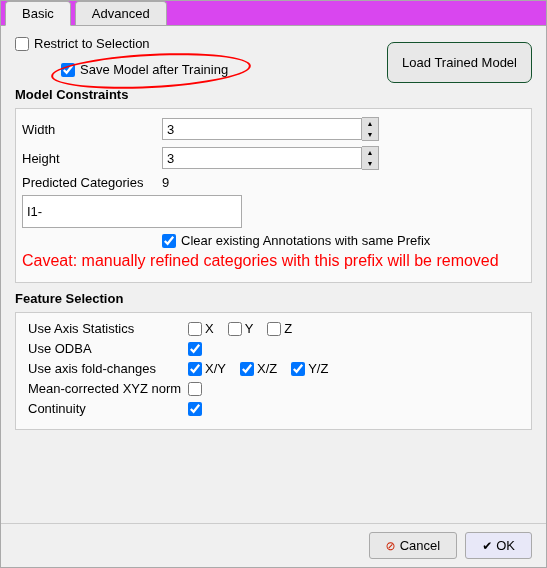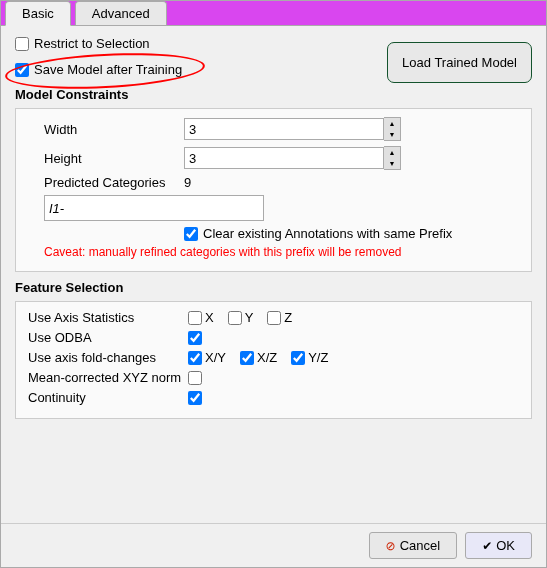--- a/index.html
+++ b/index.html
@@ -68,21 +68,21 @@
       border: 1px solid #14532d;
       background: #e8e8e8;
       cursor: pointer;
       font-size: 13px;
       border-radius: 7px;
       white-space: nowrap;
     }
 
     .model-constraints {
       border: 1px solid #ccc;
-      padding: 8px 28px;
+      padding: 8px 6px;
       margin-bottom: 8px;
       background: #fafafa;
     }
     .field-row {
       display: flex;
       align-items: center;
       margin-bottom: 5px;
     }
     .field-label {
       width: 140px;
@@ -120,26 +120,25 @@
       display: flex;
       align-items: center;
       justify-content: center;
     }
 
     .text-input {
       width: 220px;
       border: 1px solid #aaa;
       padding: 2px 4px;
       font-size: 13px;
-      height: 26px;
-      font-style: italic;
+      height: 33px;
     }
     .caveat-text {
       color: red;
-      font-size: 12px;
+      font-size: 16px;
       margin-top: 2px;
       margin-bottom: 4px;
     }
     .feature-section {
       border: 1px solid #ccc;
       padding: 8px 12px;
       background: #fafafa;
     }
     .feature-row {
       display: flex;
@@ -181,20 +180,21 @@
     }
     .footer-btn.ok-btn {
       background: #e8e8f8;
     }
     .cancel-icon { color: #cc2200; font-size: 12px; }
     .ok-icon { font-size: 12px; }
 
     
     .save-model-row {
       position: relative;
+      margin-left: 46px;
     }
     .red-circle {
       position: absolute;
       left: -10px;
       top: -8px;
       width: 200px;
       height: 34px;
       border: 2px solid red;
       border-radius: 50%;
       pointer-events: none;

